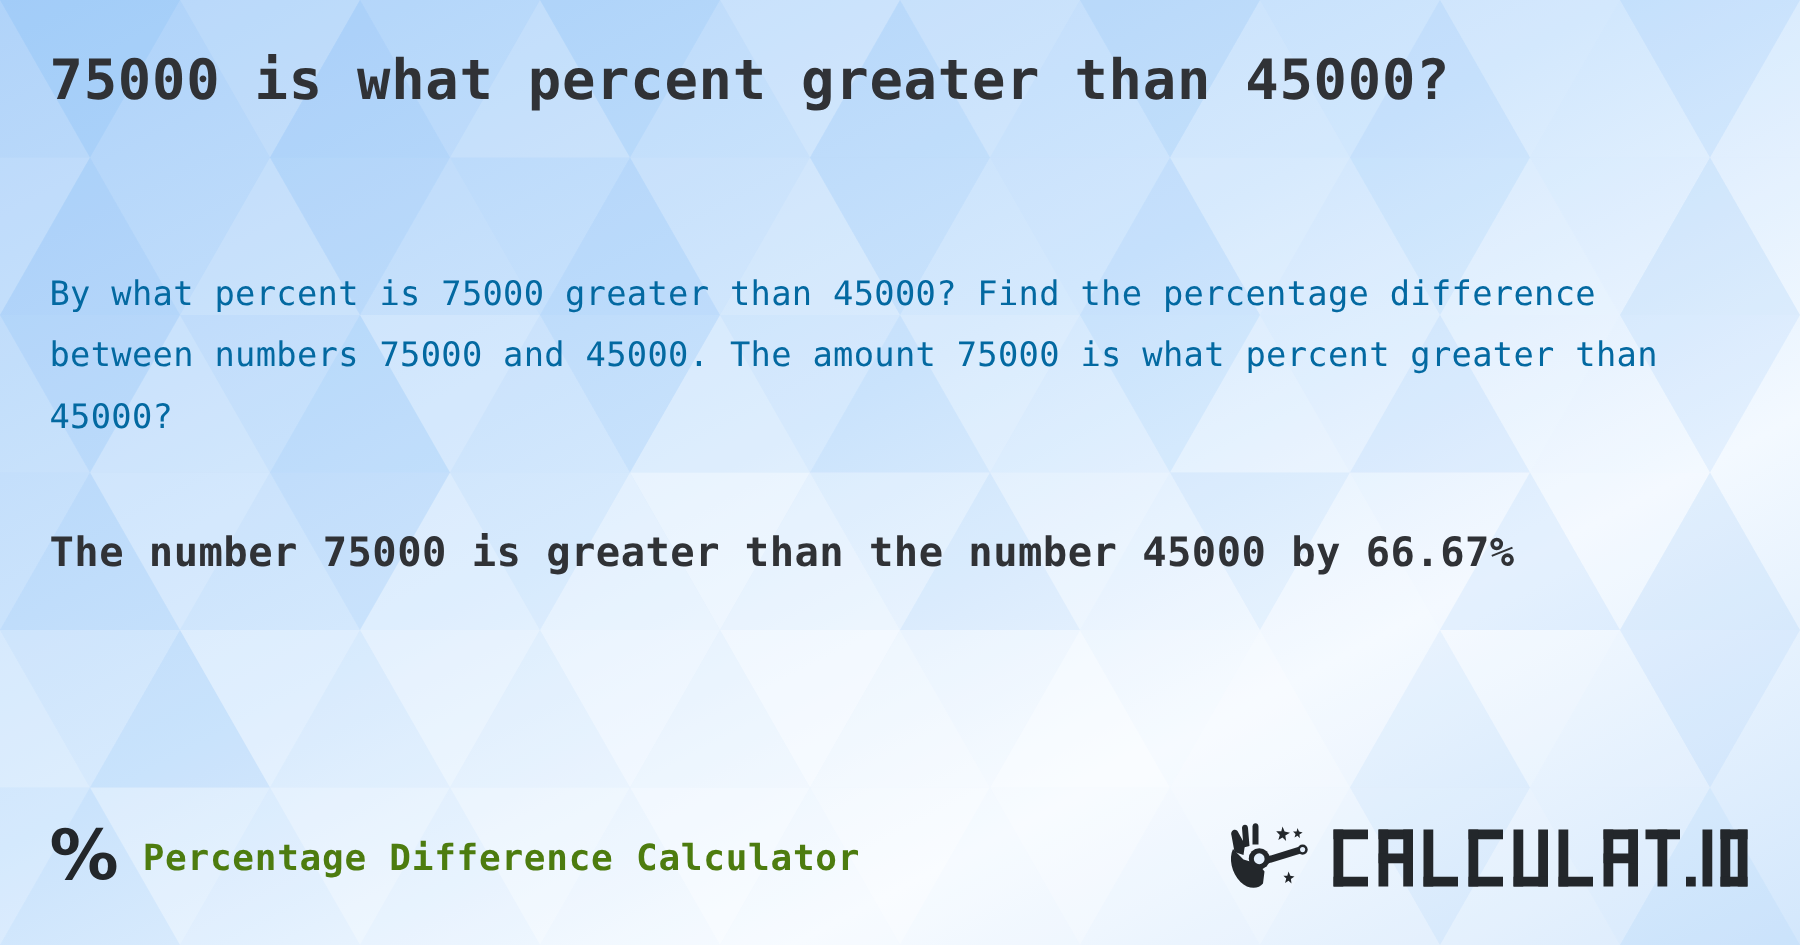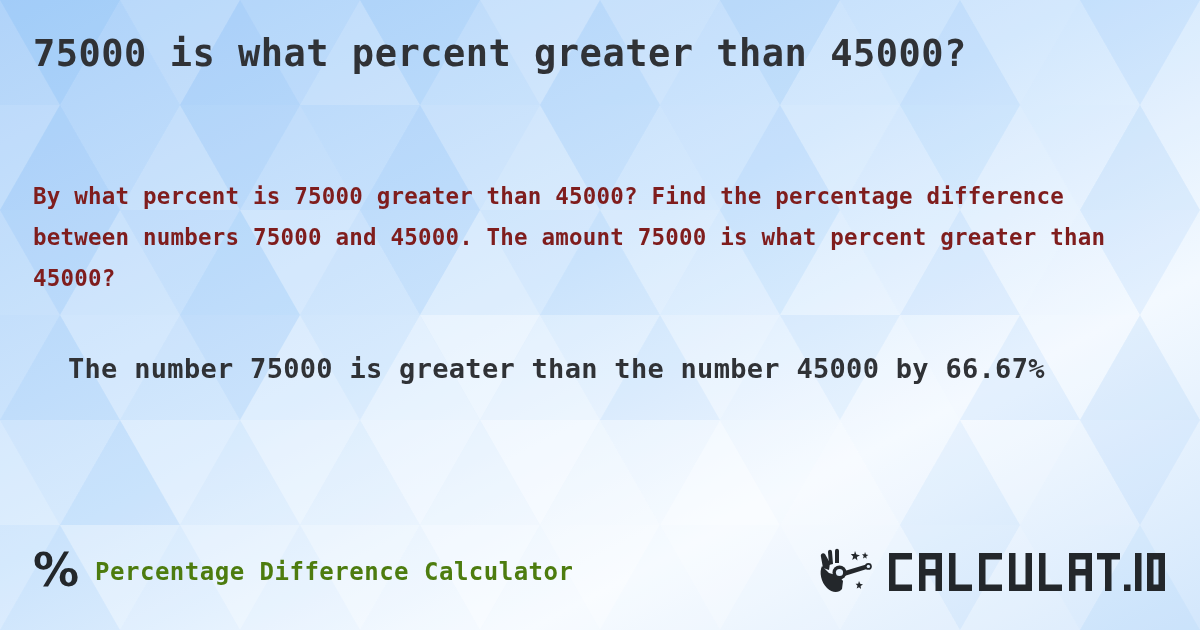--- a/index.html
+++ b/index.html
@@ -42,37 +42,36 @@
     letter-spacing:0.5px;
     color:#303236;
   }
 
   .lead {
     position:absolute;
     left:33px; top:176px;
     width:1112px;
     font-family:"DejaVu Sans Mono", monospace;
     font-size:22.5px;
-    font-weight:bold;
+    font-weight:normal;
     line-height:41px;
     letter-spacing:0.2px;
-    color:#7f1d1d;
+    color:#0369a1;
   }
 
   .answer {
     position:absolute;
     left:33px; top:345px;
     width:1100px;
     font-family:"DejaVu Sans Mono", monospace;
     font-size:27px;
     font-weight:bold;
     line-height:48px;
     letter-spacing:0.3px;
     color:#303236;
-    margin-left:35px;
   }
 
   
   .footer {
     position:absolute;
     left:0; right:0;
     top:540px;
     height:90px;
     padding:0 33px;
     display:flex;

